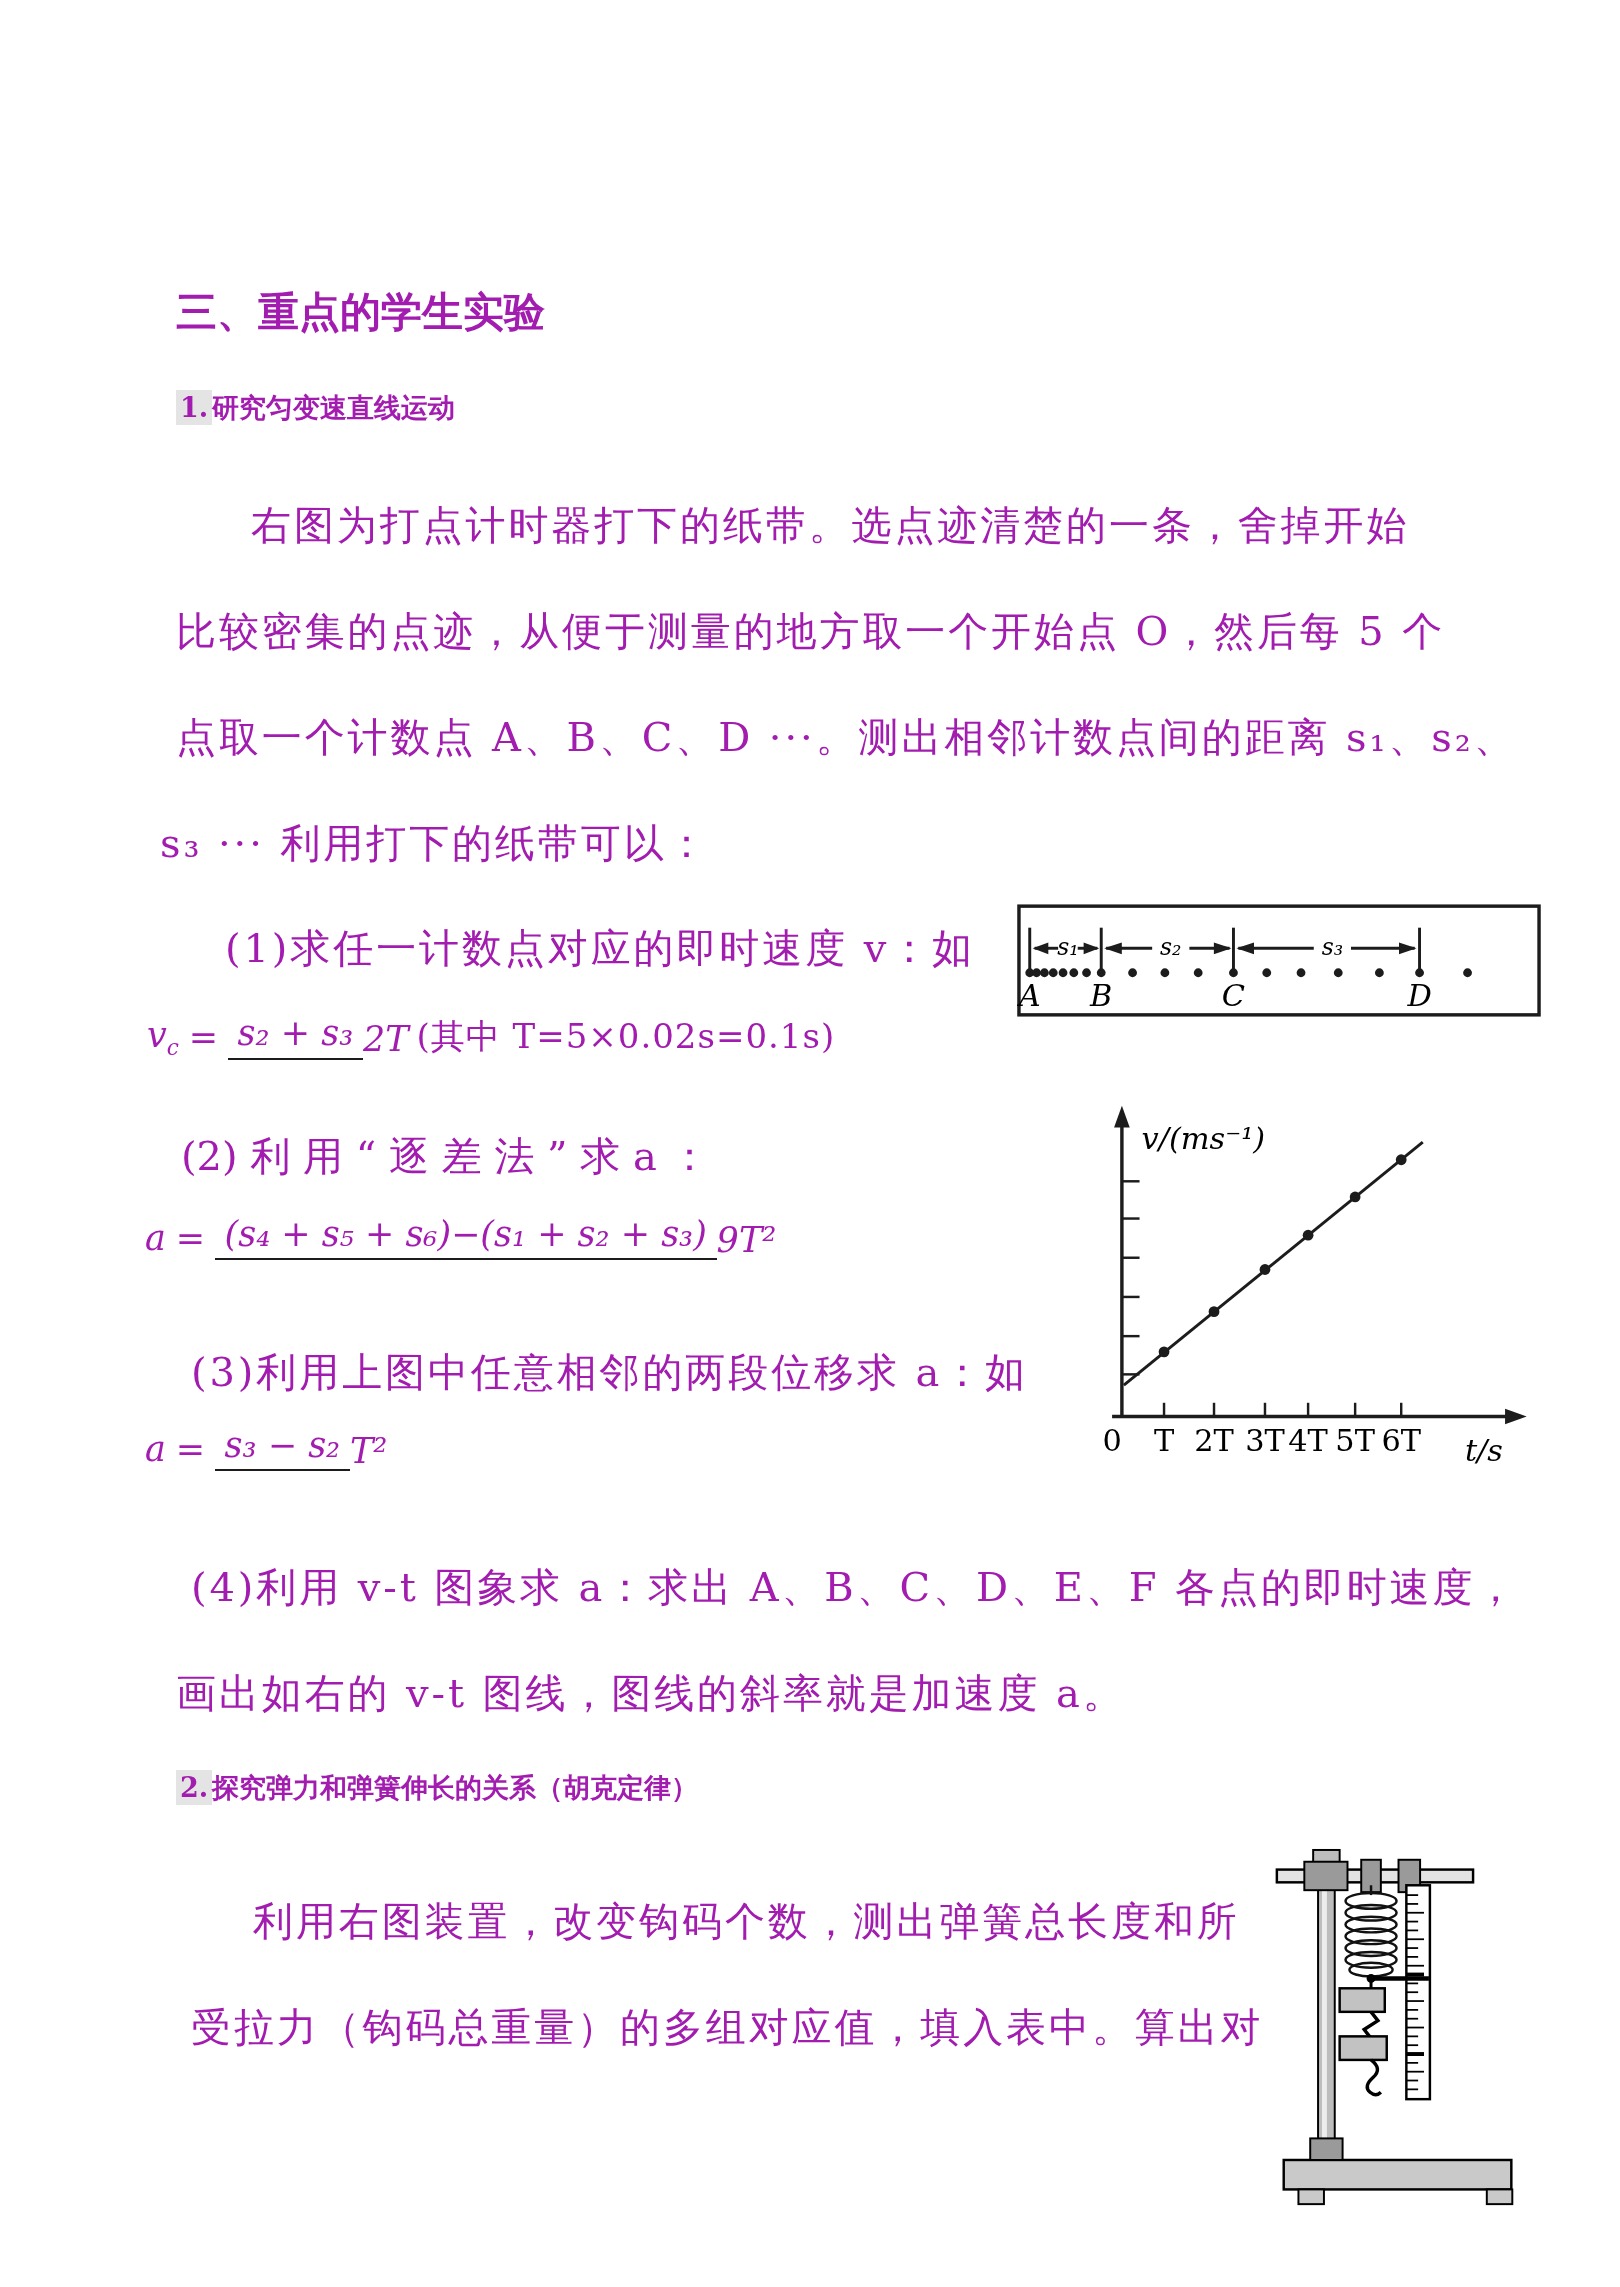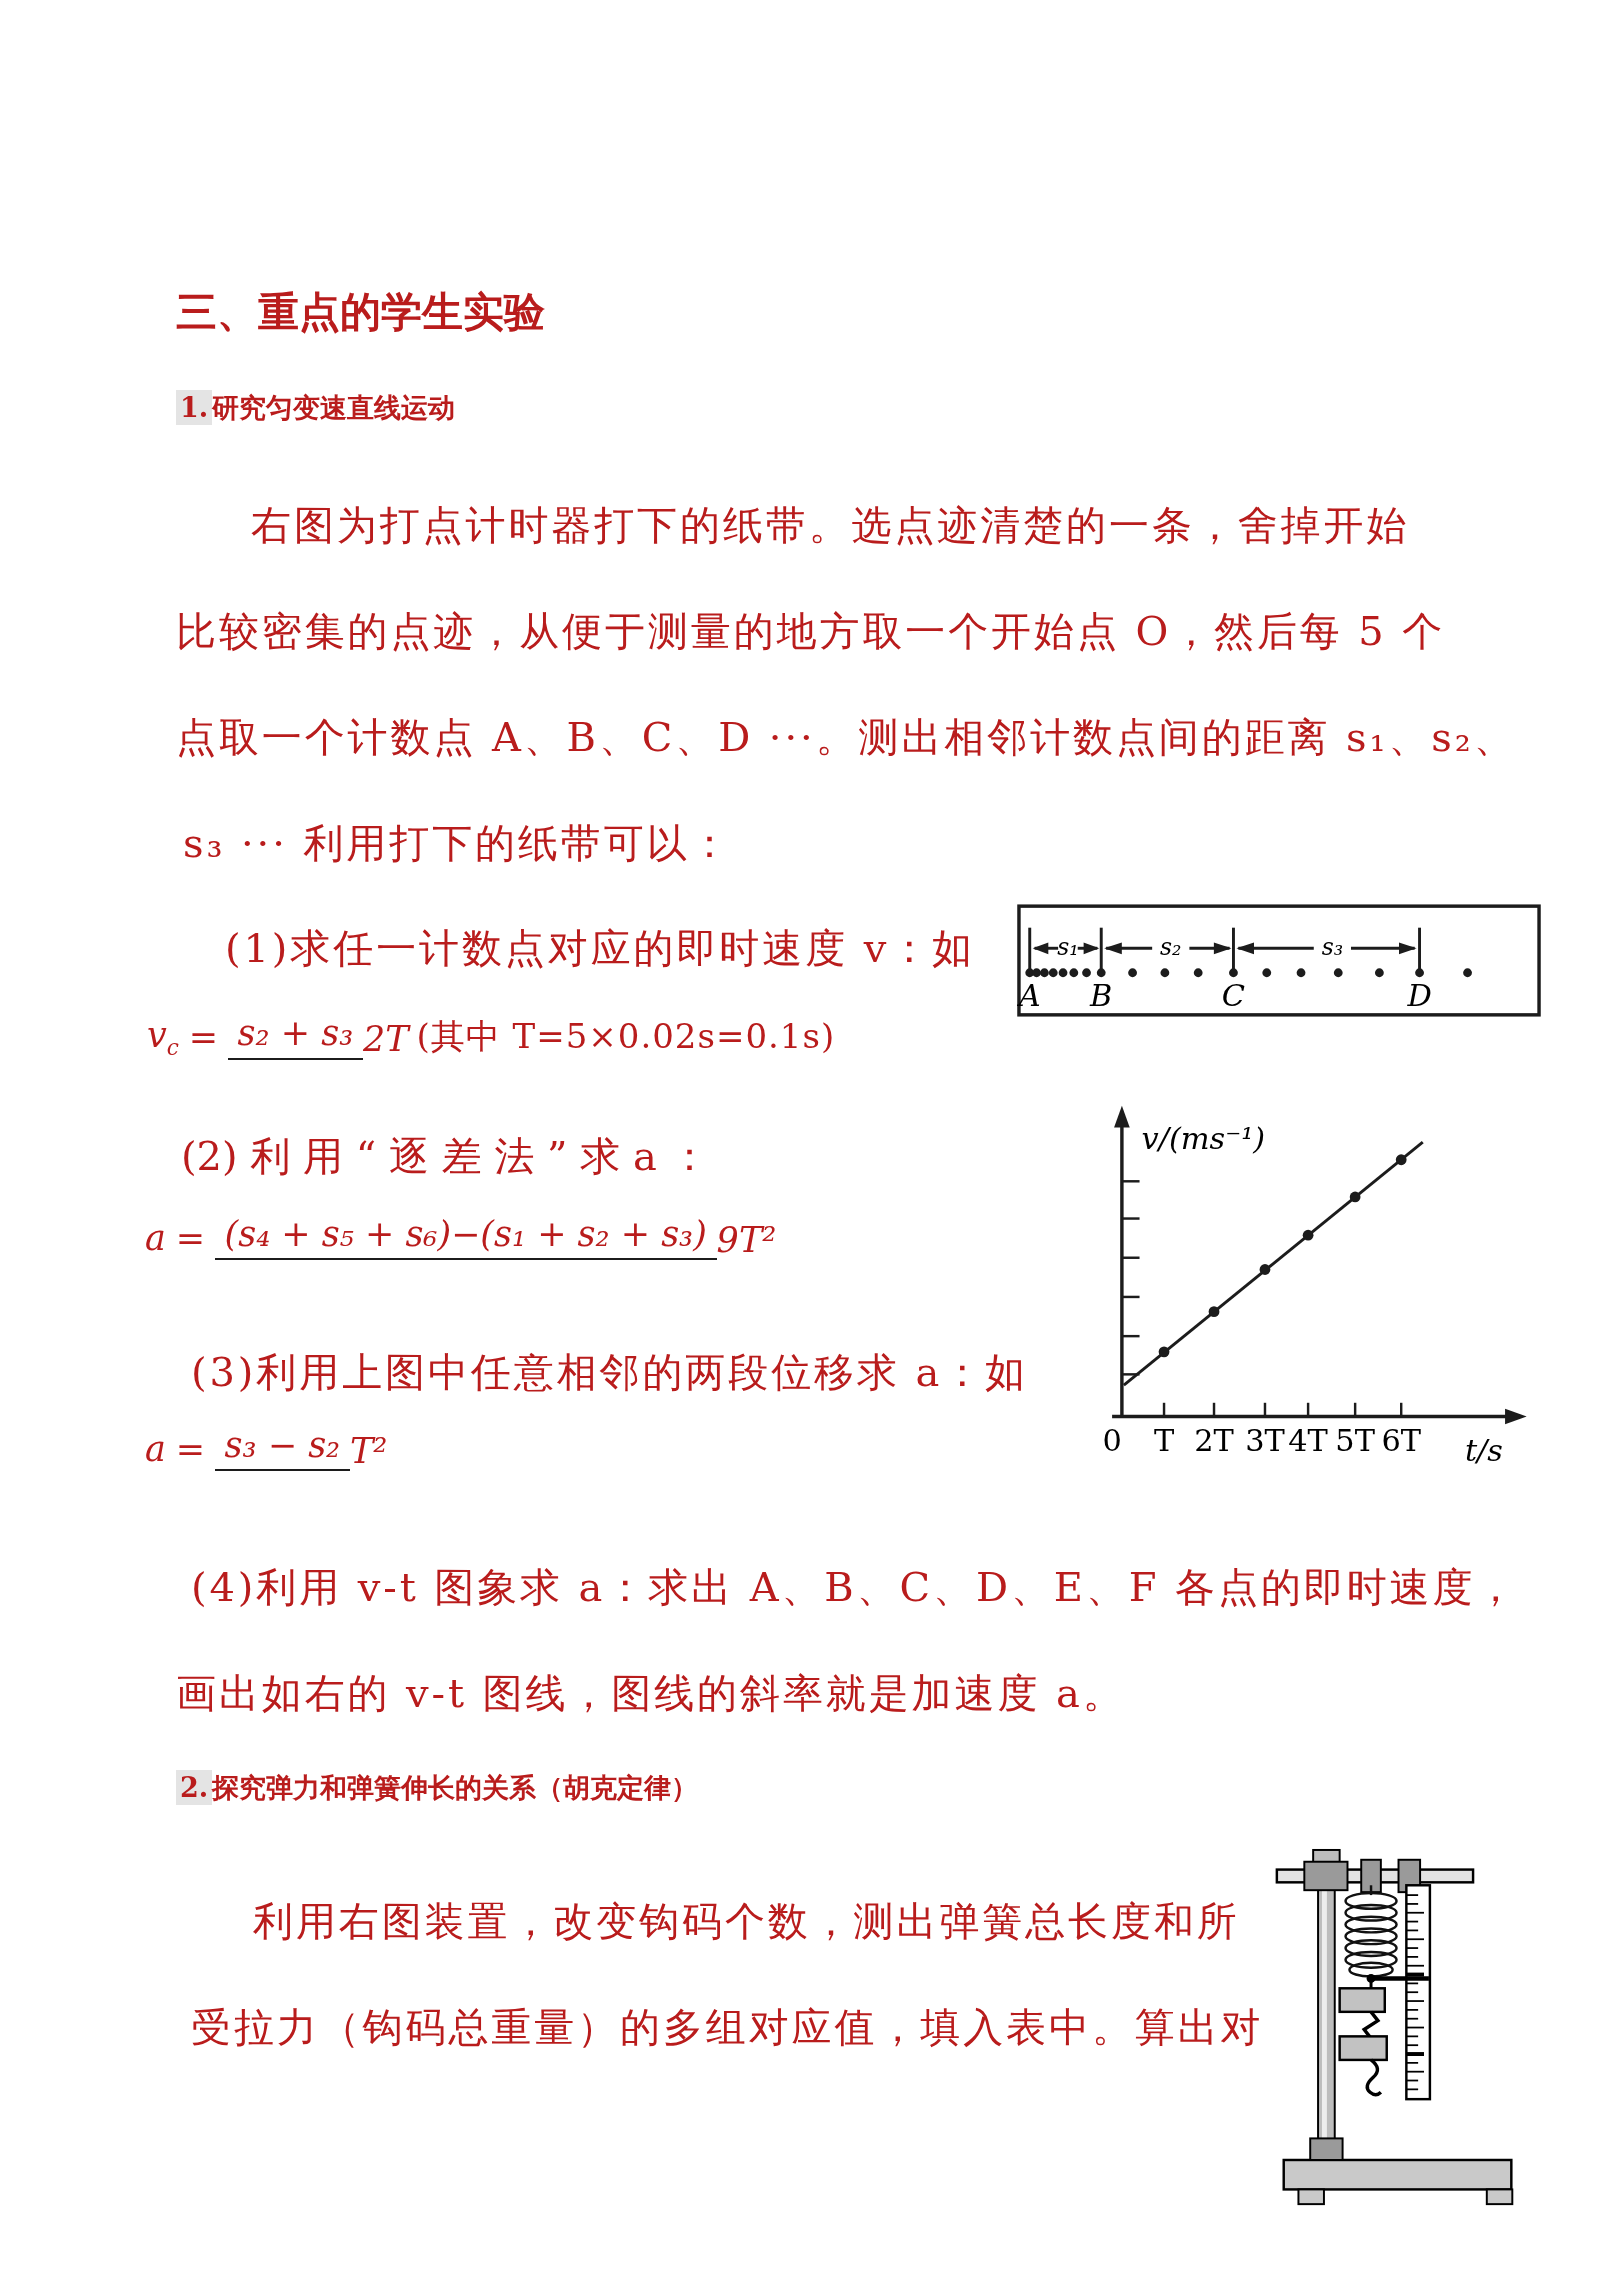--- a/index.html
+++ b/index.html
@@ -1,18 +1,18 @@
 <!DOCTYPE html>
 <html><head>
 <meta charset="utf-8">
 <style>
   html,body{margin:0;padding:0;background:#888;}
   .page{
     position:relative;width:1620px;height:2288px;background:#ffffff;
-    font-family:"DejaVu Serif","Liberation Serif",serif;color:#b91c1c;overflow:hidden;
+    font-family:"DejaVu Serif","Liberation Serif",serif;color:#a21caf;overflow:hidden;
   }
   .abs{position:absolute;white-space:nowrap;}
   .title{font-family:"DejaVu Sans","Liberation Sans",sans-serif;font-weight:700;font-size:41px;}
   .heading{font-family:"DejaVu Sans","Liberation Sans",sans-serif;font-weight:700;font-size:27px;}
   .heading .suffix{font-family:"DejaVu Serif","Liberation Serif",serif;font-weight:700;}
   .hl{background:#e4e4e4;padding:2px 3.9px;font-family:"DejaVu Serif","Liberation Serif",serif;}
   .line{font-size:40px;letter-spacing:2.9px;}
   .spread{letter-spacing:0;}
   .formula{display:flex;align-items:center;font-size:35px;font-style:italic;}
   .formula .mvar{font-style:italic;}
@@ -31,21 +31,21 @@
 
   <div class="abs title" style="left:176px;top:285px;">三、重点的学生实验</div>
 
   <div class="abs heading" style="left:176px;top:390px;">
     <span class="hl">1.</span><span>研究匀变速直线运动</span>
   </div>
 
   <div class="abs line" style="left:251px;top:498px;">右图为打点计时器打下的纸带。选点迹清楚的一条，舍掉开始</div>
   <div class="abs line" style="left:176px;top:604px;">比较密集的点迹，从便于测量的地方取一个开始点 O，然后每 5 个</div>
   <div class="abs line" style="left:176px;top:710px;">点取一个计数点 A、B、C、D ···。测出相邻计数点间的距离 s₁、s₂、</div>
-  <div class="abs line" style="left:183px;top:816px;">s₃ ··· 利用打下的纸带可以：</div>
+  <div class="abs line" style="left:160px;top:816px;">s₃ ··· 利用打下的纸带可以：</div>
 
   <div class="abs line" style="left:225px;top:921px;">(1)求任一计数点对应的即时速度 v：如</div>
 
   <div class="abs formula" style="left:147px;top:1002px;margin-top:12px;">
     <span class="mvar"><span>v</span><sub>c</sub></span>
     <span class="meq">=</span>
     <span class="frac">
       <span class="fnum mvar">s₂ + s₃</span>
       <span class="fden mvar">2T</span>
     </span>

